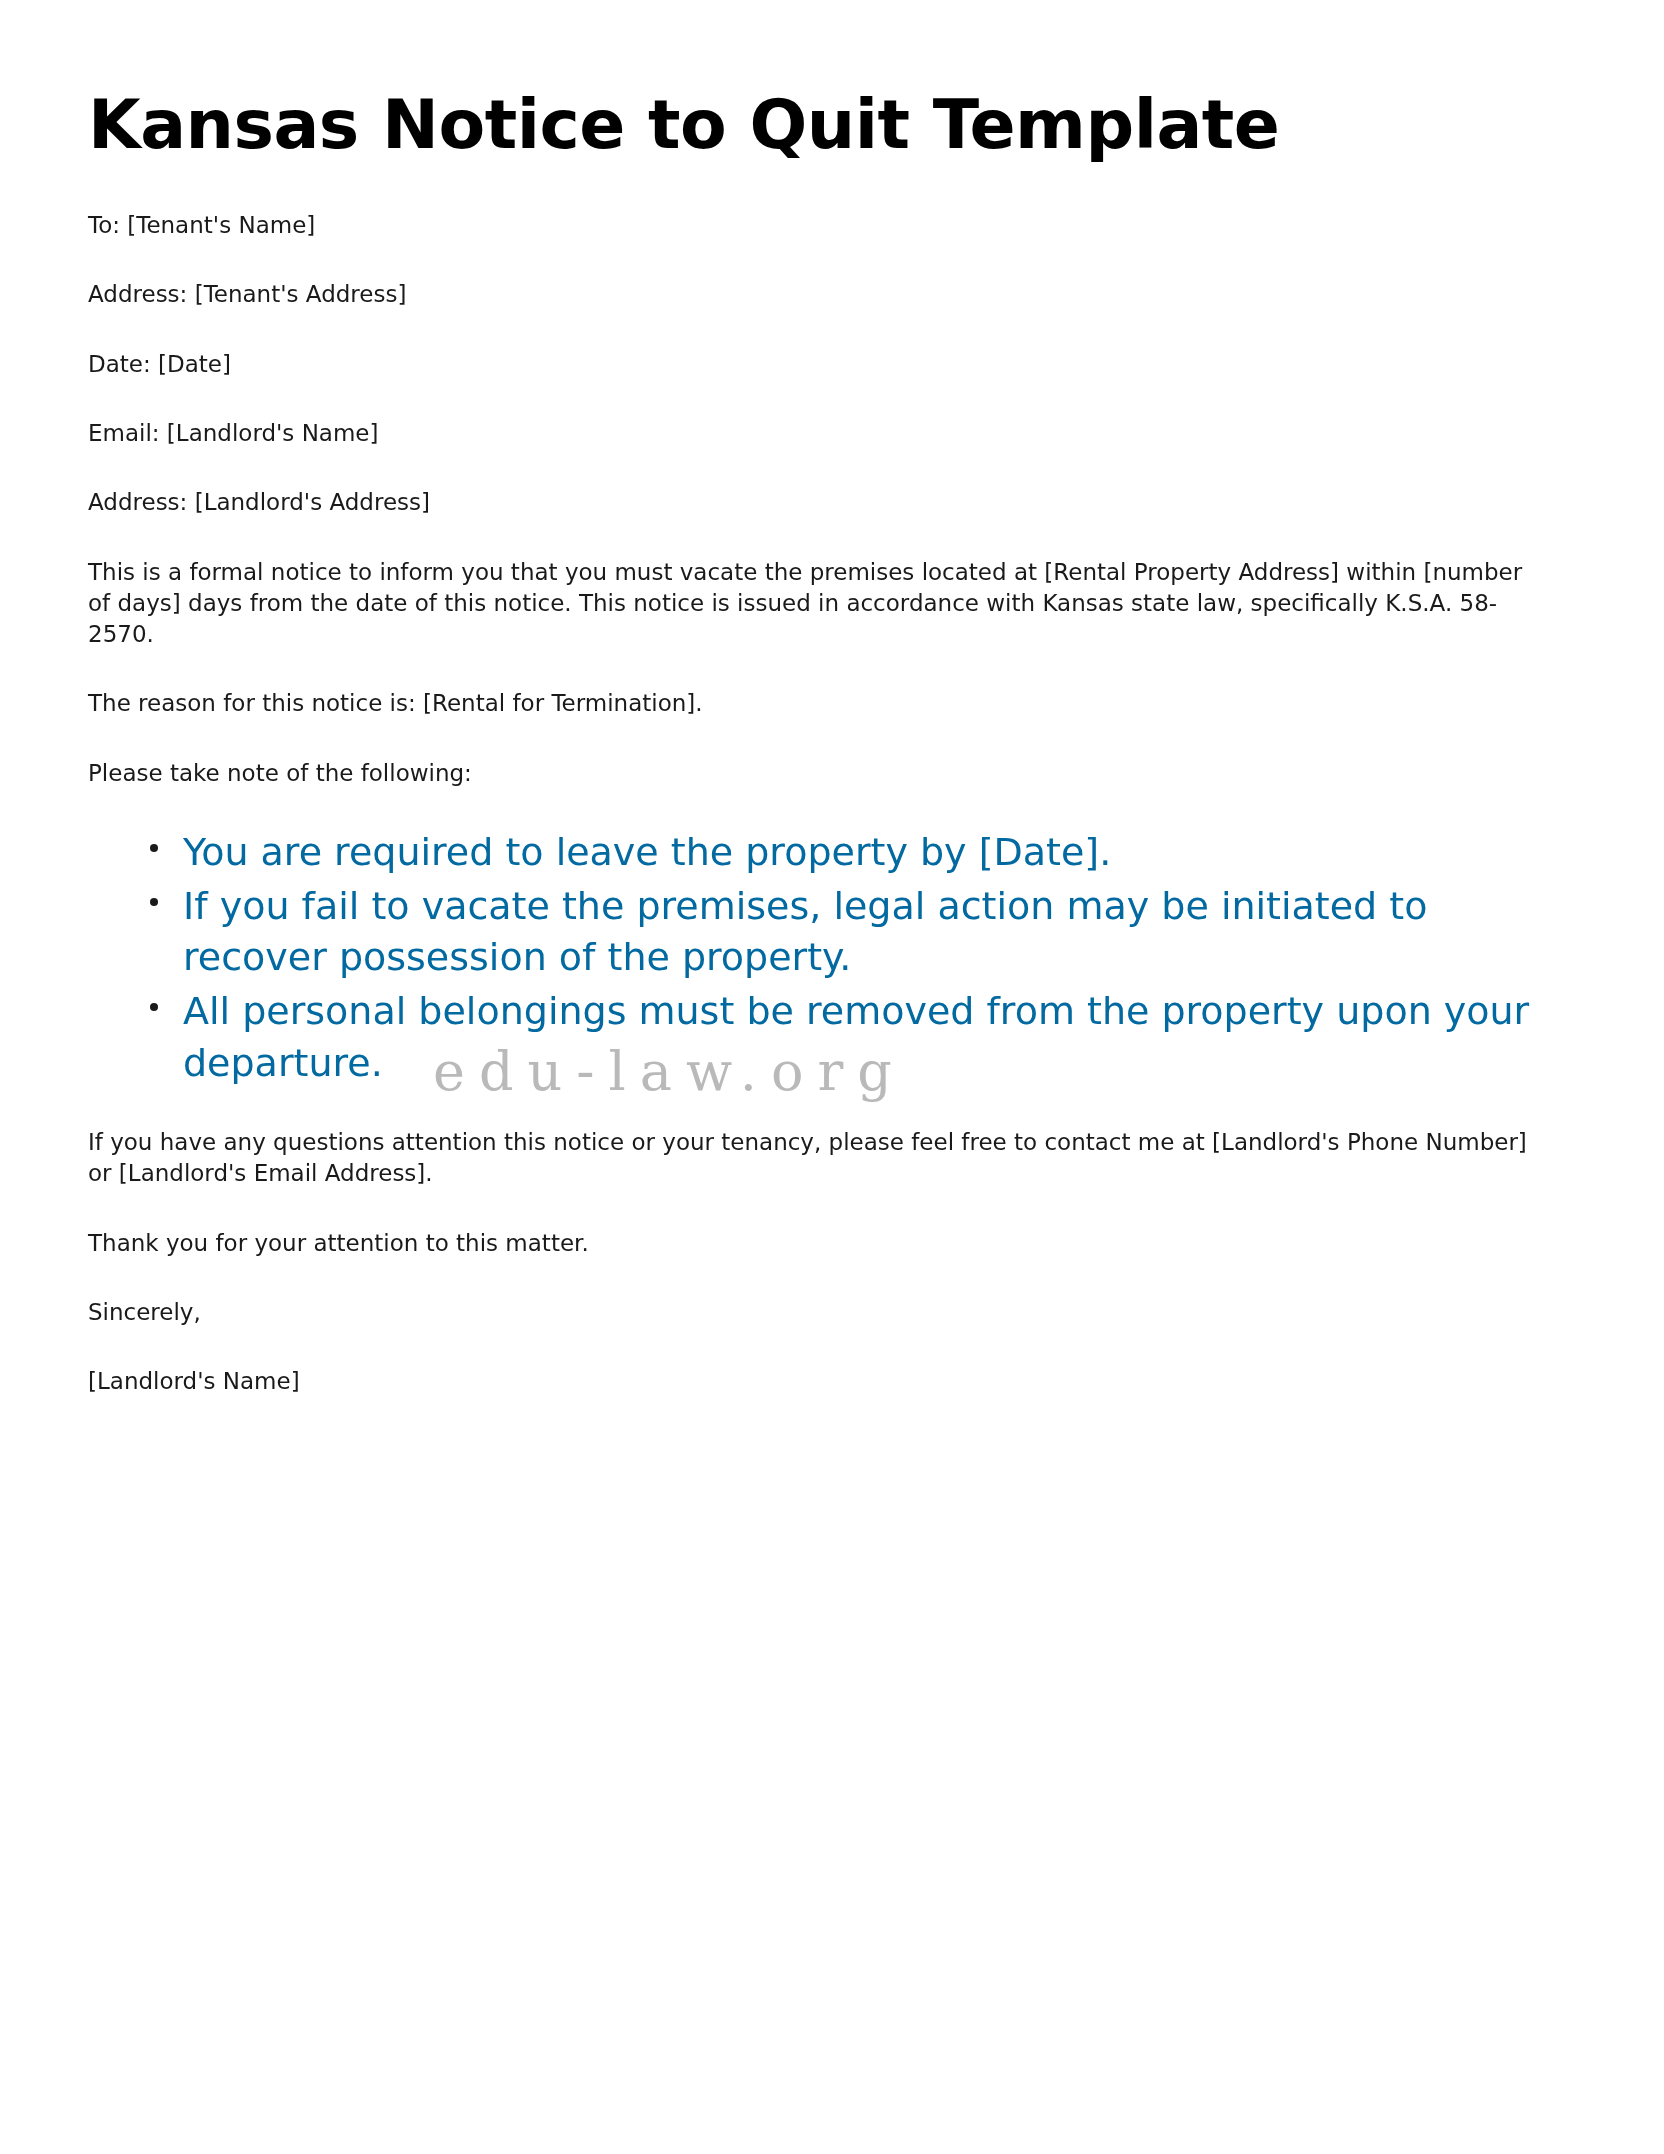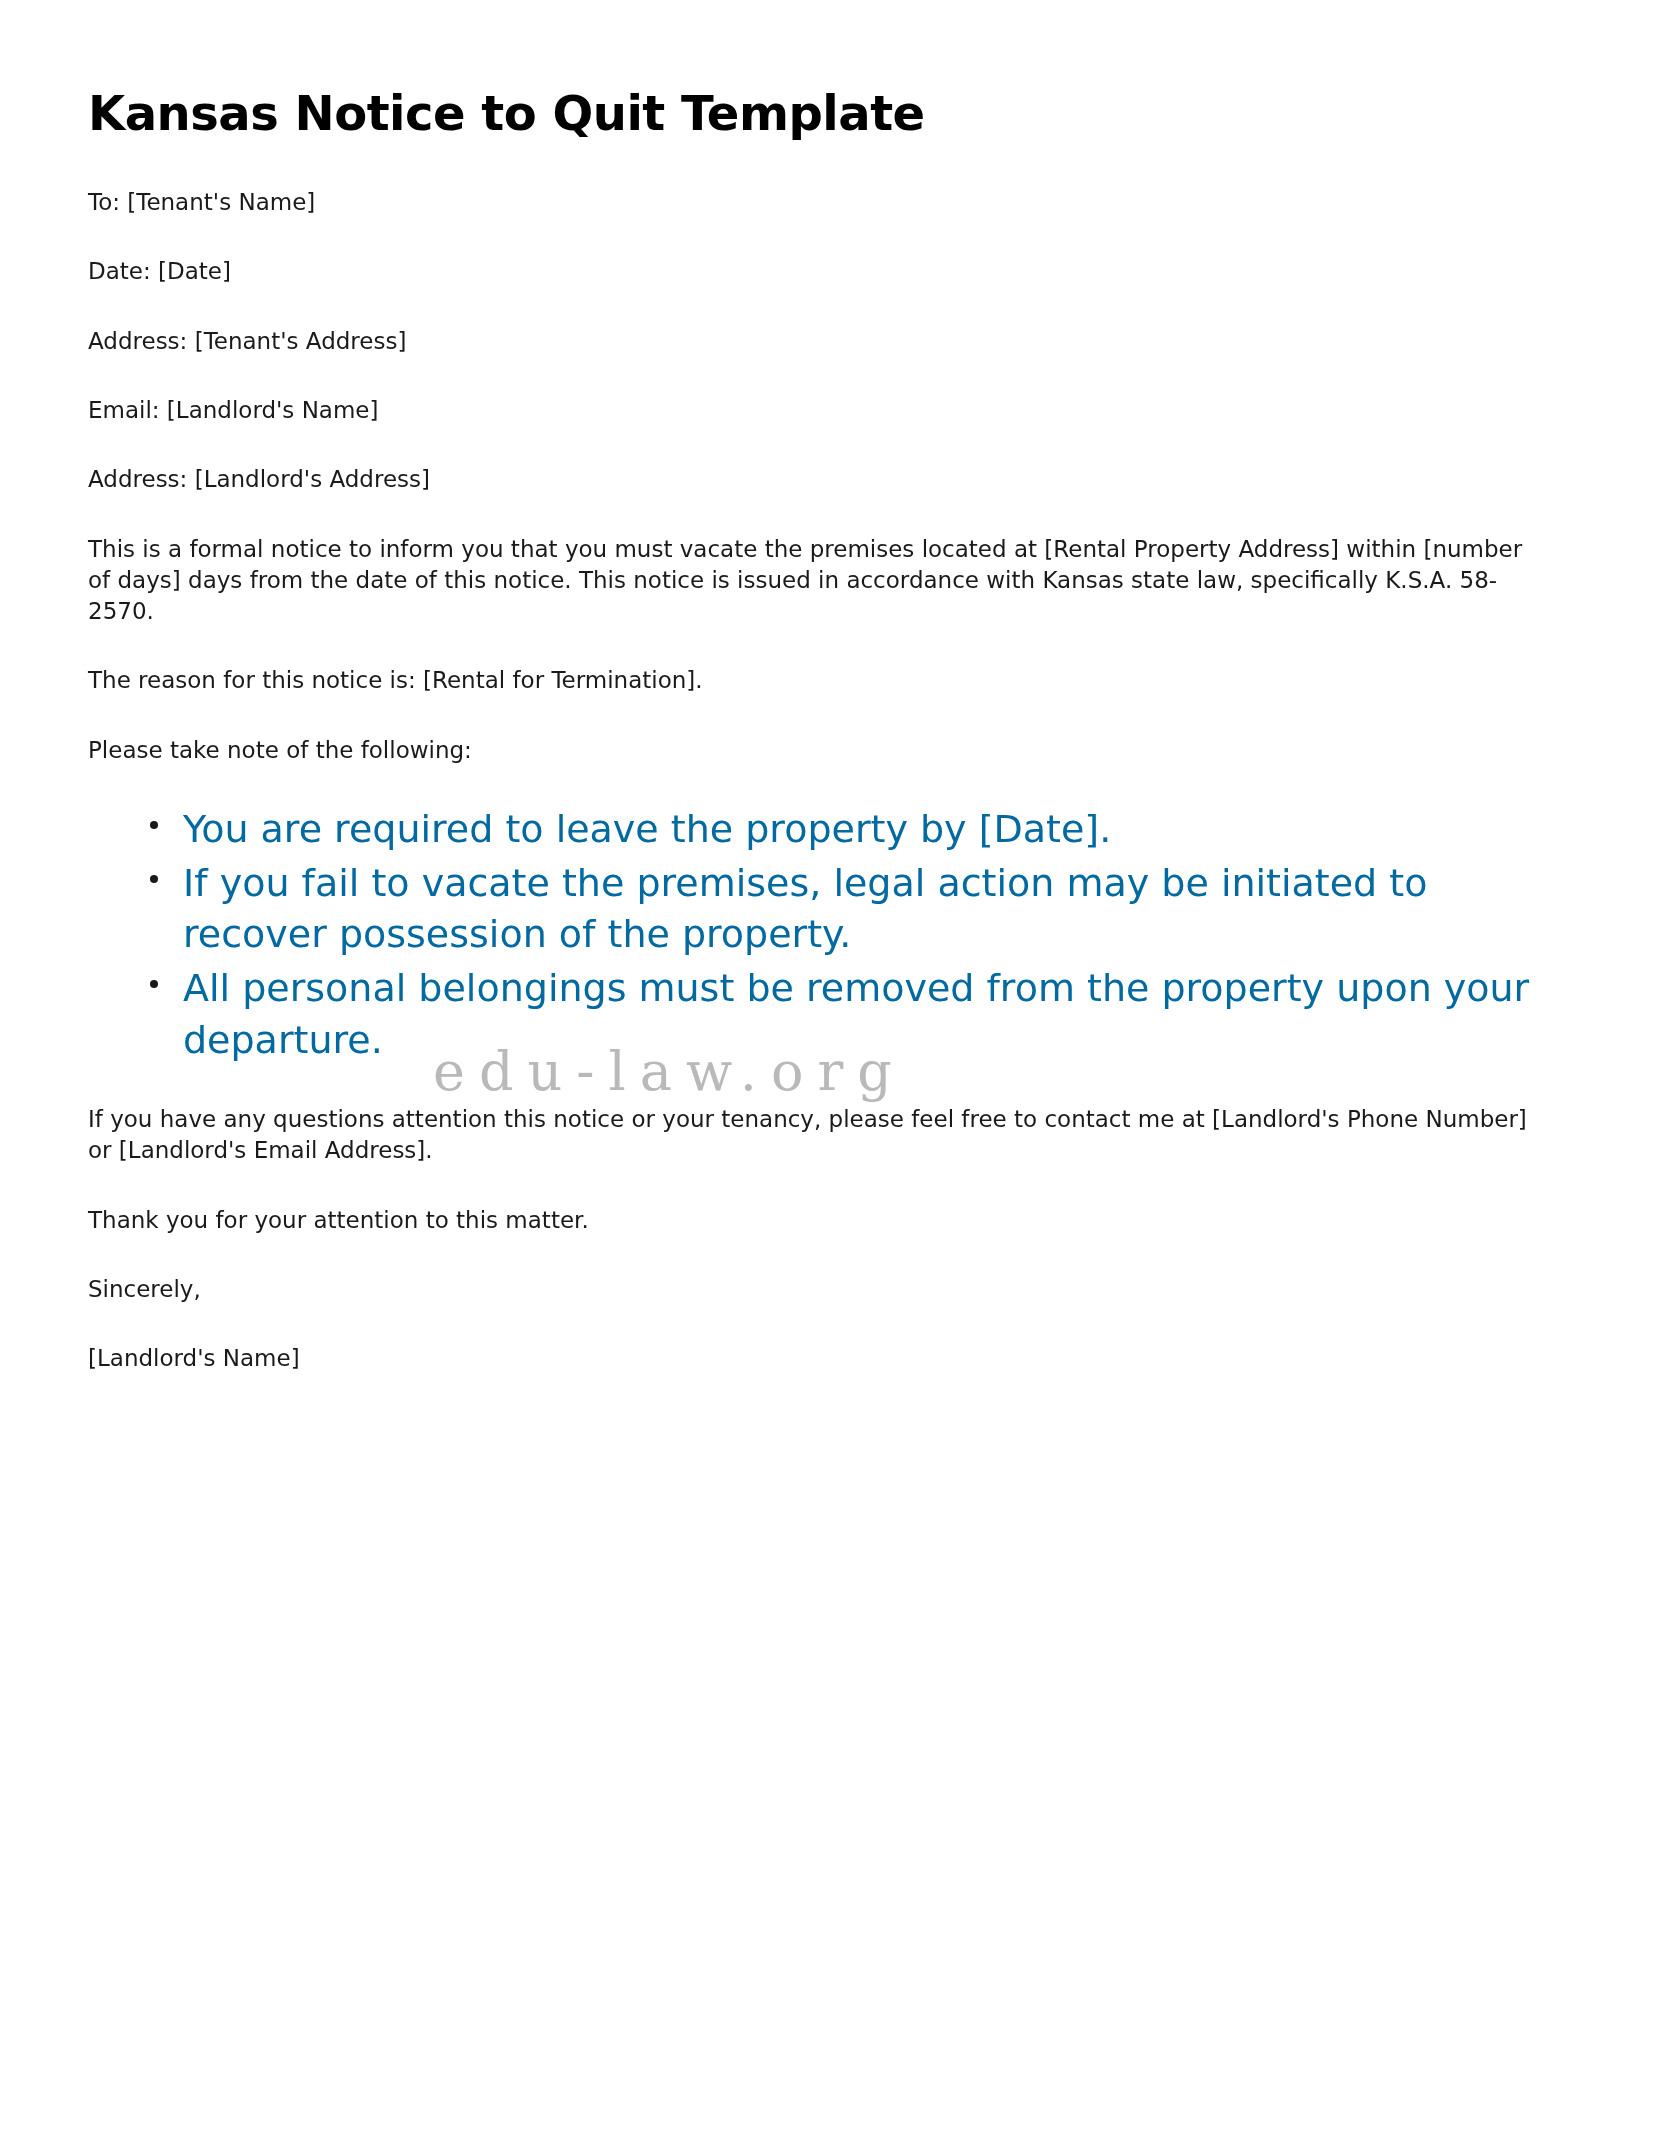--- a/index.html
+++ b/index.html
@@ -21,21 +21,21 @@
     position: relative;
     width: 1664px;
     height: 2154px;
     background: #ffffff;
     box-sizing: border-box;
     padding: 86px 118px 0 88px;
   }
 
   .doc-title {
     font-family: "DejaVu Sans", sans-serif;
-    font-size: 48px;
+    font-size: 68px;
     font-weight: bold;
     line-height: 1.15;
     letter-spacing: -0.5px;
     color: #000000;
     margin: 0 0 46px 0;
     padding: 0;
   }
 
   .para {
     font-size: 23px;
@@ -102,23 +102,23 @@
 <div class="page">
 
   <div class="watermark">edu-law.org</div>
 
   <div class="content-layer">
 
     <h1 class="doc-title">Kansas Notice to Quit Template</h1>
 
     <p class="para">To: [Tenant's Name]</p>
 
+    <p class="para">Address: [Tenant's Address]</p>
+
     <p class="para">Date: [Date]</p>
-
-    <p class="para">Address: [Tenant's Address]</p>
 
     <p class="para">Email: [Landlord's Name]</p>
 
     <p class="para">Address: [Landlord's Address]</p>
 
     <p class="para body-block">This is a formal notice to inform you that you must vacate the premises located at [Rental Property Address] within [number of days] days from the date of this notice. This notice is issued in accordance with Kansas state law, specifically K.S.A. 58-2570.</p>
 
     <p class="para">The reason for this notice is: [Rental for Termination].</p>
 
     <p class="para">Please take note of the following:</p>

